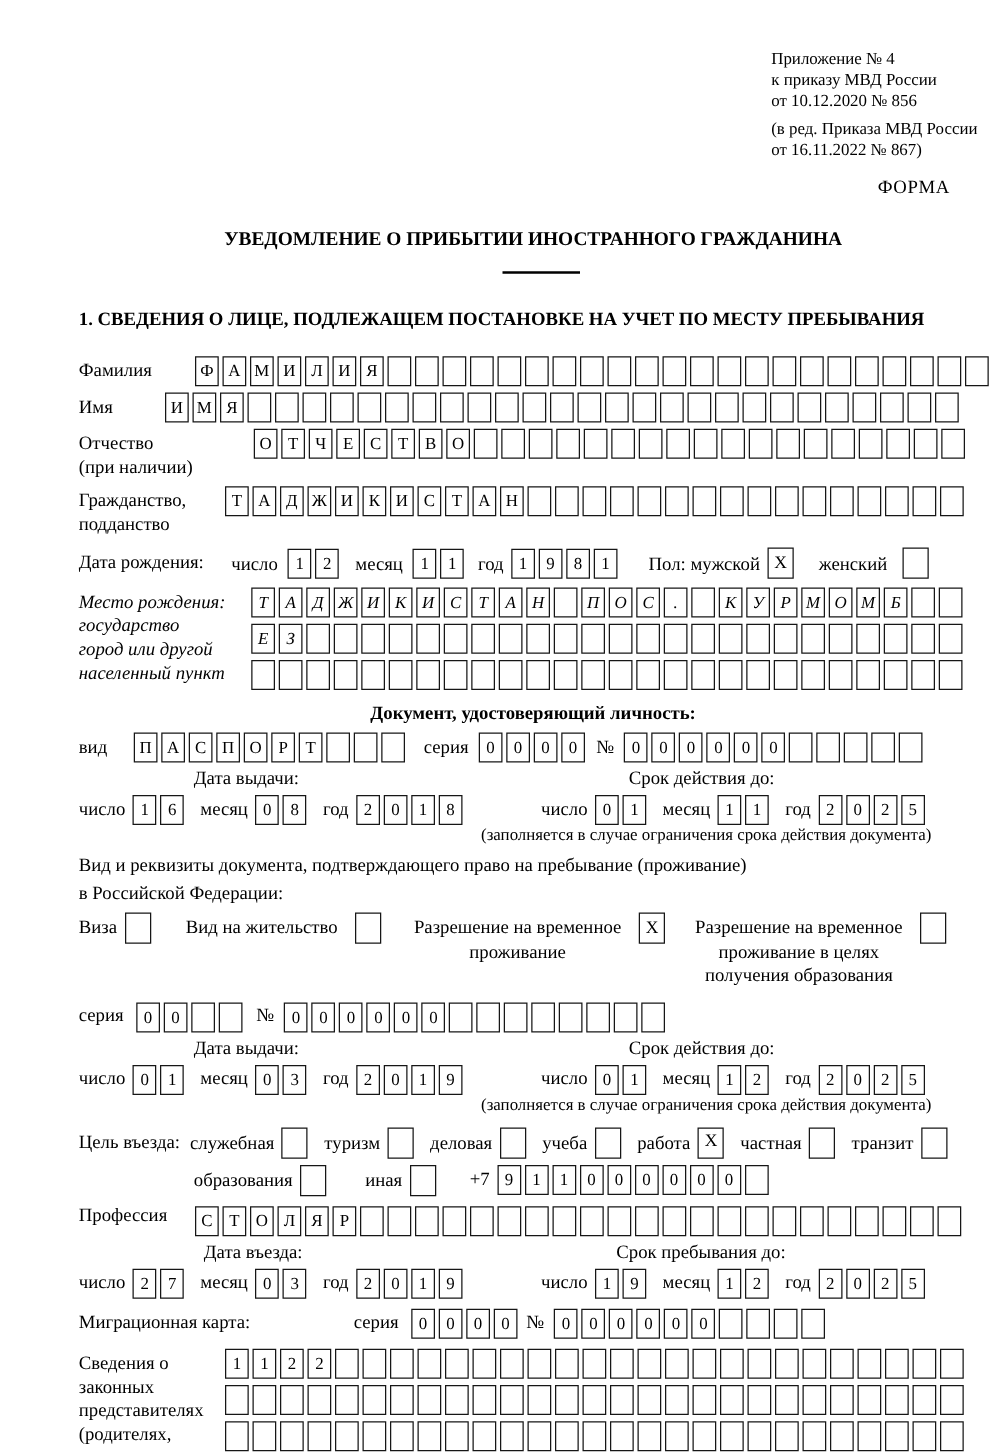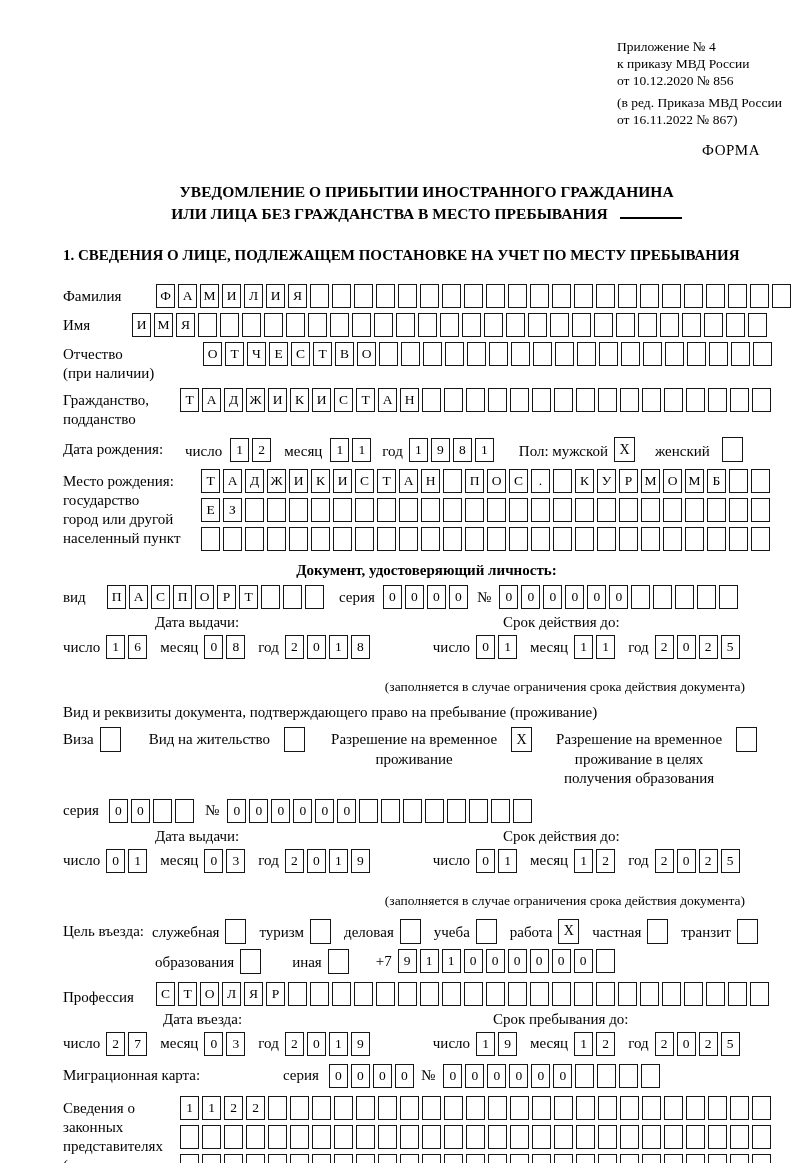--- a/index.html
+++ b/index.html
@@ -33,21 +33,21 @@
   .dpair{margin-top:4px;}
   .dtitles{position:relative;height:19px;font-size:15px;}
   .dtitles .t1{position:absolute;left:92px;}
   .dtitles .t2{position:absolute;left:440px;}
   .dtitles.entry .t1{left:100px;}
   .dtitles.entry .t2{left:430px;}
   .drow{display:flex;align-items:center;margin-top:2px;}
   .drow .lbl{margin-right:6px;}
   .gap10{margin-left:10px;}
   .rgap{margin-left:60px;}
-  .dnote{font-size:13.5px;text-align:right;padding-right:45px;margin-top:20px;}
+  .dnote{font-size:13.5px;text-align:right;padding-right:45px;margin-top:0;}
   .intro{line-height:22px;margin-top:6px;}
   .opts{display:flex;align-items:flex-start;margin-top:4px;}
   .optlbl{text-align:center;line-height:1.3;padding-top:3px;}
   .po{display:flex;align-items:center;margin-right:13px;}
   .po .plbl{margin-right:6px;padding-top:2px;}
   .stack{display:flex;flex-direction:column;}
   .stack .cells{margin-bottom:5px;}
 </style>
 </head>
 <body>
@@ -59,21 +59,21 @@
     <div>к приказу МВД России</div>
     <div>от 10.12.2020 № 856</div>
     <div class="amend">(в ред. Приказа МВД России</div>
     <div>от 16.11.2022 № 867)</div>
   </div>
 
   <div class="forma">ФОРМА</div>
 
   <div class="title">
     <div>УВЕДОМЛЕНИЕ О ПРИБЫТИИ ИНОСТРАННОГО ГРАЖДАНИНА</div>
-    <div><span>ИЛИ ЛИЦА БЕЗ ГРАЖДАНСТВА В МЕСТО ПРЕБЫВАНИЯ</span><span class="blank"></span></div>
+    <div><span class="blank"></span></div>
   </div>
 
   <div class="sec1">1. СВЕДЕНИЯ О ЛИЦЕ, ПОДЛЕЖАЩЕМ ПОСТАНОВКЕ НА УЧЕТ ПО МЕСТУ ПРЕБЫВАНИЯ</div>
 
   <div class="frow" style="margin-top:20px;gap:24px;">
     <span class="lblcol w66">Фамилия</span>
     <span class="cells">
         <span class="cell">Ф</span>
         <span class="cell">А</span>
         <span class="cell">М</span>
@@ -230,21 +230,21 @@
         <span class="cell">9</span>
         <span class="cell">8</span>
         <span class="cell">1</span>
       </span>
     <span class="ilbl" style="margin-left:22px;margin-right:6px;">Пол: мужской</span>
     <span class="cbx">X</span>
     <span class="ilbl" style="margin-left:20px;margin-right:12px;">женский</span>
     <span class="cbx"></span>
   </div>
 
-  <div class="frow" style="margin-top:7px;">
+  <div class="frow" style="margin-top:7px;font-style:italic;">
     <span class="lblcol w138">
       <span style="display:block">Место рождения:</span>
       <span style="display:block">государство</span>
       <span style="display:block">город или другой</span>
       <span style="display:block">населенный пункт</span>
     </span>
     <span class="stack">
       <span class="cells">
           <span class="cell">Т</span>
           <span class="cell">А</span>
@@ -410,20 +410,21 @@
           <span class="cell">0</span>
           <span class="cell">2</span>
           <span class="cell">5</span>
         </span>
     </div>
     <div class="dnote">(заполняется в случае ограничения срока действия документа)</div>
   </div>
 
   <div class="intro">
     <div>Вид и реквизиты документа, подтверждающего право на пребывание (проживание)</div>
+    <div>в Российской Федерации:</div>
   </div>
 
   <div class="opts">
     <span class="optlbl">Виза</span>
     <span class="cbx" style="margin-left:6px;"></span>
     <span class="optlbl" style="margin-left:28px;">Вид на жительство</span>
     <span class="cbx" style="margin-left:14px;"></span>
     <span class="optlbl" style="margin-left:26px;">
       <span style="display:block">Разрешение на временное</span>
       <span style="display:block">проживание</span>
@@ -557,21 +558,21 @@
         <span class="cell">0</span>
         <span class="cell">0</span>
         <span class="cell">0</span>
         <span class="cell">0</span>
         <span class="cell">0</span>
         <span class="cell">0</span>
         <span class="cell"></span>
       </span>
   </div>
 
-  <div class="frow" style="align-items:flex-end;margin-top:8px;">
+  <div class="frow" style="align-items:flex-start;margin-top:8px;">
     <span class="w92" style="flex:none;">Профессия</span>
     <span class="cells">
         <span class="cell">С</span>
         <span class="cell">Т</span>
         <span class="cell">О</span>
         <span class="cell">Л</span>
         <span class="cell">Я</span>
         <span class="cell">Р</span>
         <span class="cell"></span>
         <span class="cell"></span>

